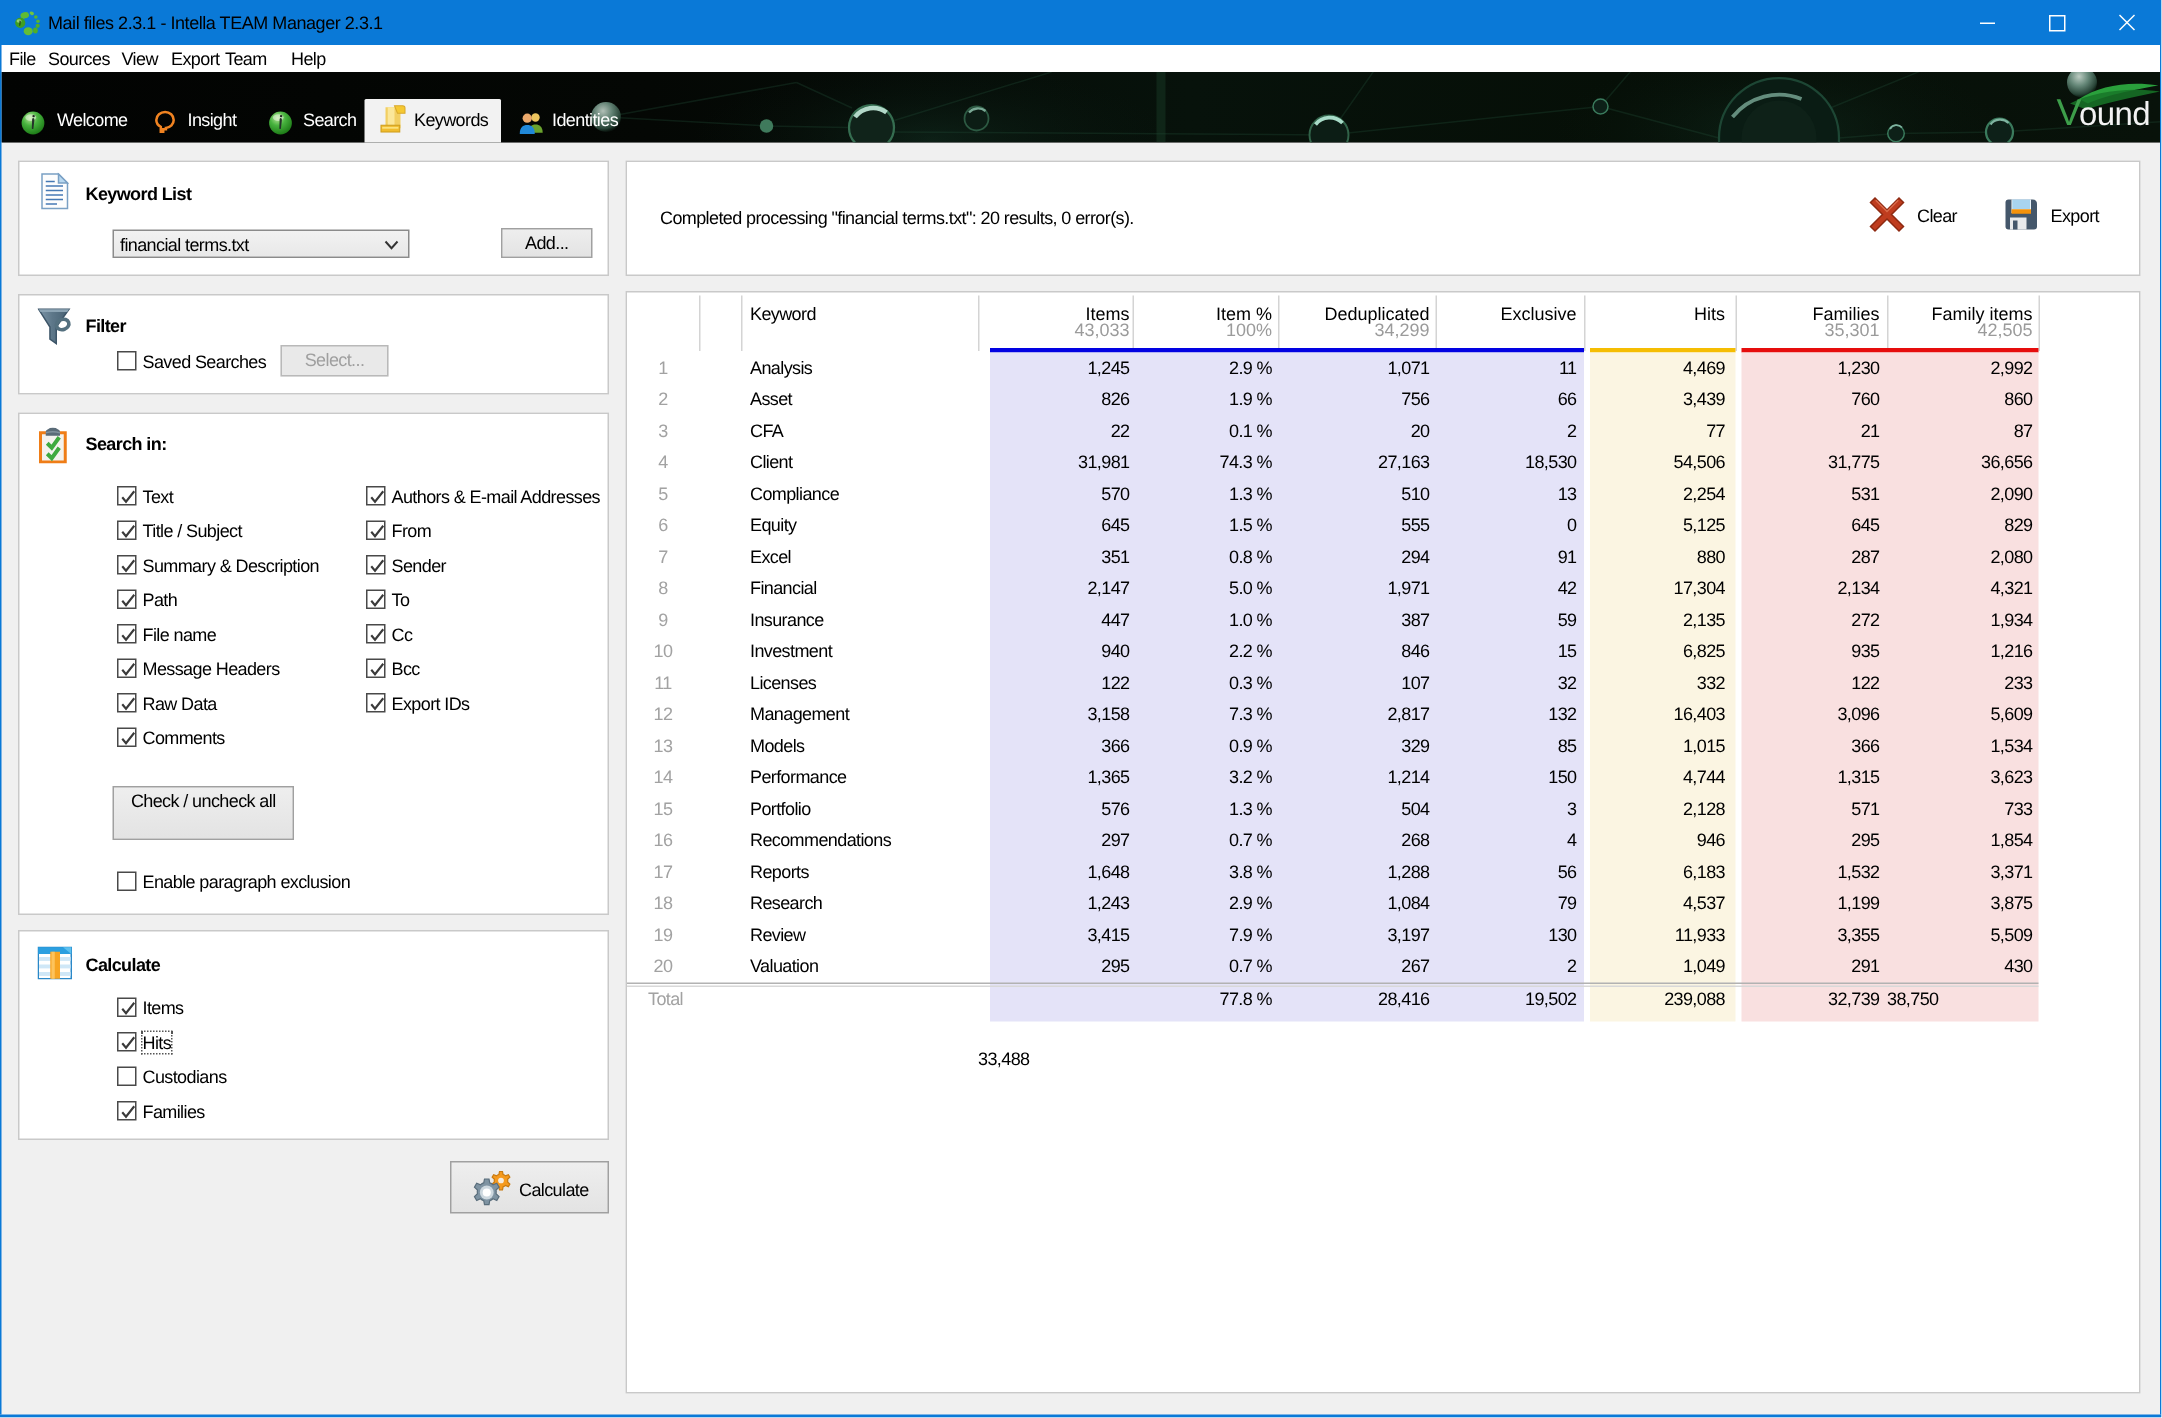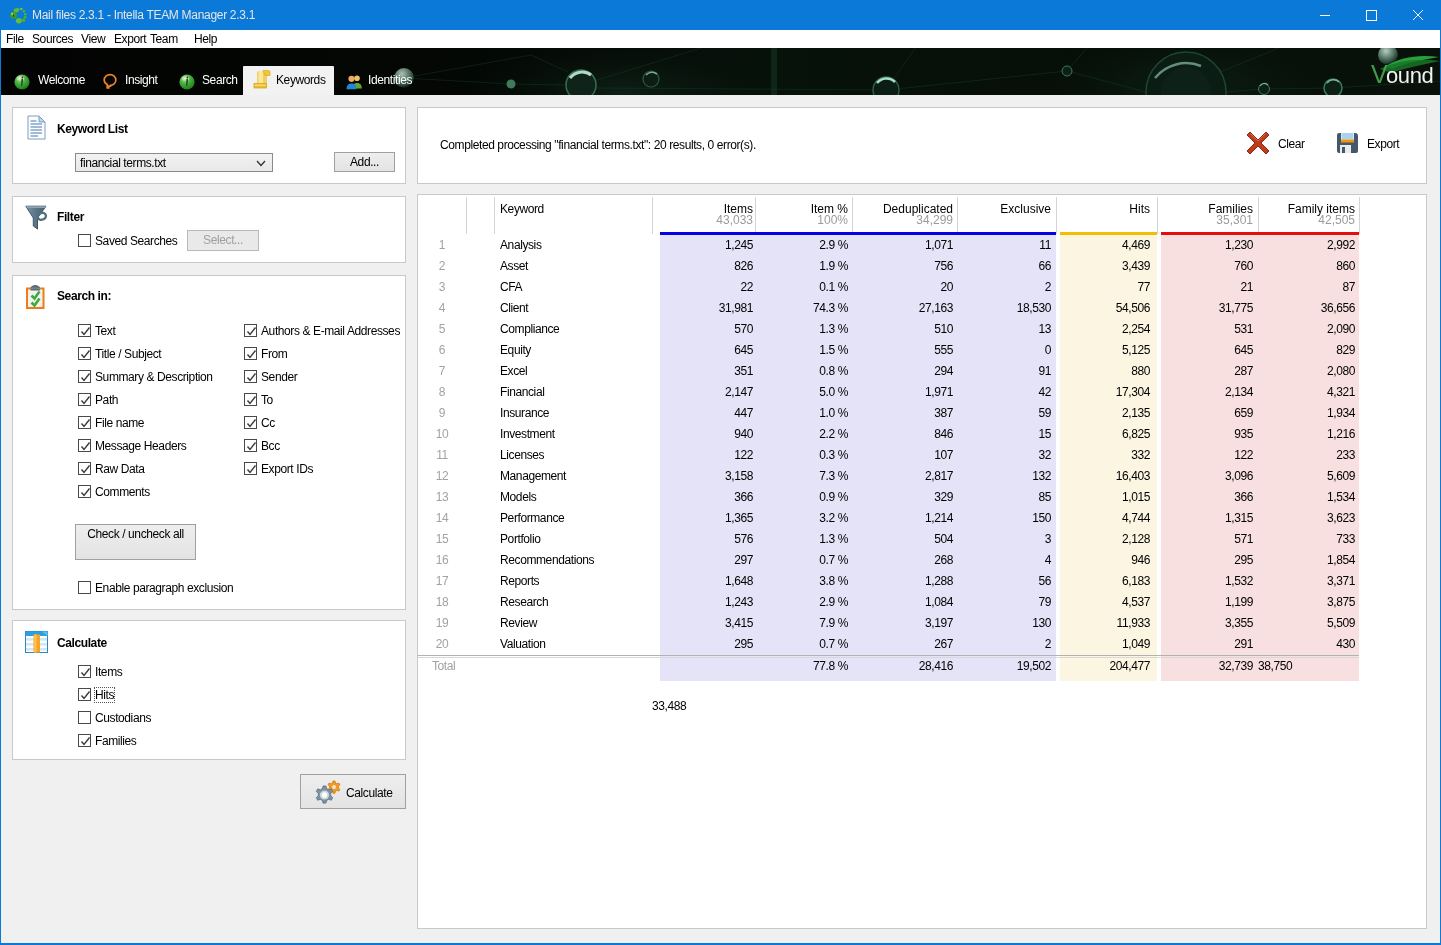--- a/index.html
+++ b/index.html
@@ -1,21 +1,21 @@
 <!DOCTYPE html>
 <html><head>
 <meta charset="utf-8">
 <style>
 * { margin:0; padding:0; box-sizing:border-box; font-family:"Liberation Sans",sans-serif; letter-spacing:-0.4px; }
 html,body { width:1441px; height:945px; }
 body { position:relative; background:#f0f0f0; overflow:hidden; }
 .abs { position:absolute; }
 
 #titlebar { position:absolute; left:0; top:0; width:1441px; height:30px; background:#0a79d7; }
-#titletext { position:absolute; left:32px; top:8px; font-size:12px; color:#e5e5e5; letter-spacing:-0.3px; }
+#titletext { position:absolute; left:32px; top:8px; font-size:12px; color:#000000; letter-spacing:-0.3px; }
 
 #menubar { position:absolute; left:1px; top:30px; width:1439px; height:18px; background:#ffffff; }
 #menubar span { position:absolute; top:2px; font-size:12px; color:#000; }
 
 #tabstrip { position:absolute; left:1px; top:48px; width:1439px; height:47px; background:#050705; overflow:hidden; }
 .tabtxt { position:absolute; top:73px; font-size:12px; color:#fff; z-index:5; }
 #activetab { position:absolute; left:243px; top:66px; width:91px; height:29px; background:#f2f2f2; border-radius:1px 1px 0 0; z-index:4; }
 #kwtabtxt { position:absolute; left:276px; top:73px; font-size:12px; color:#000; z-index:6; }
 
 .box { position:absolute; left:12px; width:394px; background:#fff; border:1px solid #c9c9c9; z-index:0; }
@@ -569,31 +569,31 @@
       <div>16,403</div>
       <div>1,015</div>
       <div>4,744</div>
       <div>2,128</div>
       <div>946</div>
       <div>6,183</div>
       <div>4,537</div>
       <div>11,933</div>
       <div>1,049</div>
     </div>
-  <div class="totrow" style="left:638px;width:94px;text-align:right;">204,477</div>
+  <div class="totrow" style="left:638px;width:94px;text-align:right;">239,088</div>
   <div class="col colr" style="left:739px;width:96px;">
       <div>1,230</div>
       <div>760</div>
       <div>21</div>
       <div>31,775</div>
       <div>531</div>
       <div>645</div>
       <div>287</div>
       <div>2,134</div>
-      <div>659</div>
+      <div>272</div>
       <div>935</div>
       <div>122</div>
       <div>3,096</div>
       <div>366</div>
       <div>1,315</div>
       <div>571</div>
       <div>295</div>
       <div>1,532</div>
       <div>1,199</div>
       <div>3,355</div>

